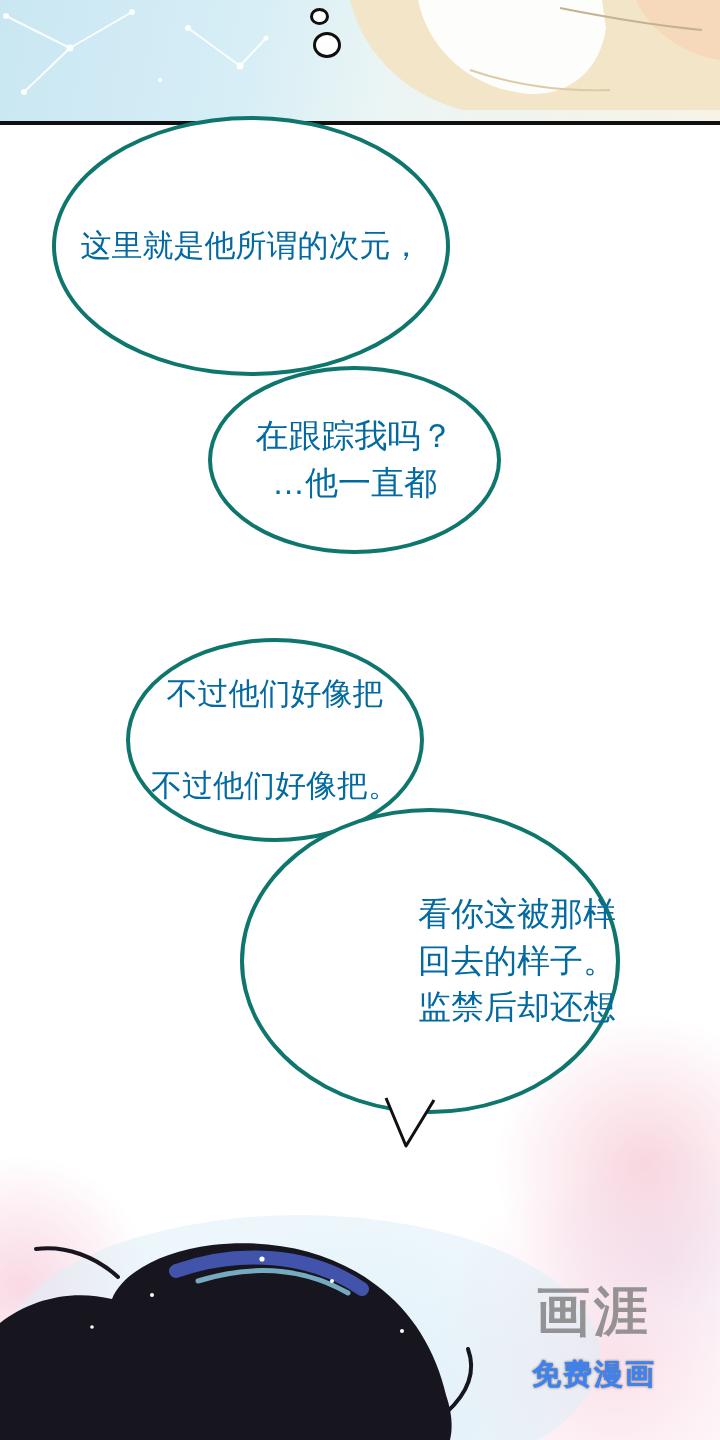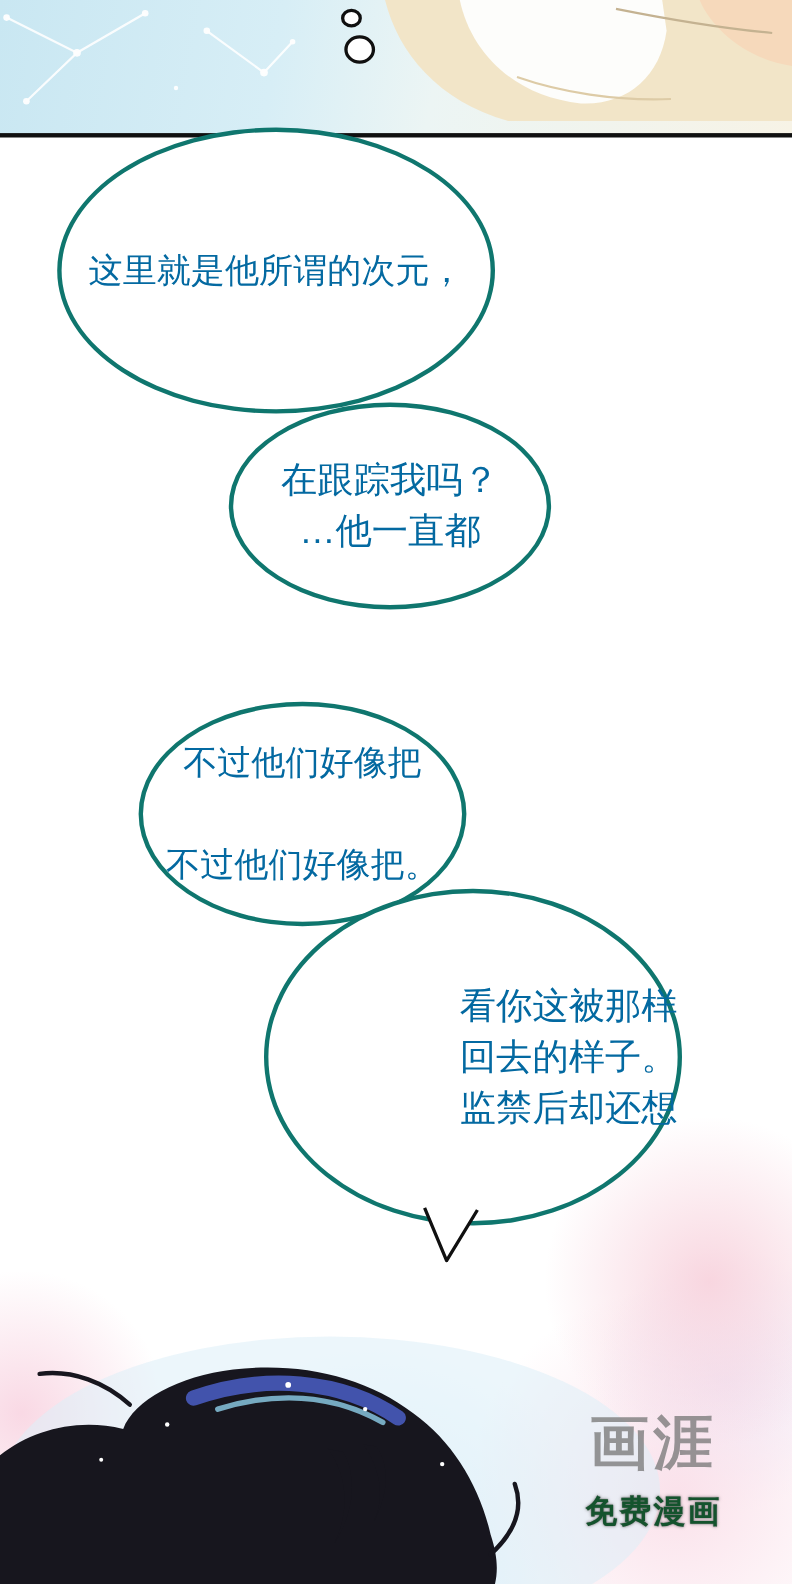--- a/index.html
+++ b/index.html
@@ -53,21 +53,21 @@
   
   .watermark {
     position:absolute; right:56px; top:1252px; width:140px; text-align:center; z-index:6;margin-top:24px;
   }
   .watermark-logo {
     font-size:54px; font-weight:700; letter-spacing:4px;
     color:rgba(122,122,122,0.78);
   }
   .watermark-caption {
     margin-top:6px; font-size:29px; font-weight:700; letter-spacing:2px;
-    color:#14532d;
+    color:#3b82f6;
     text-shadow:0 0 3px rgba(110,110,110,0.95), 0 0 1px rgba(110,110,110,0.9);
   }
 </style>
 </head>
 <body>
 
 <div class="page">
 
   <div class="bg-glow"></div>
 

